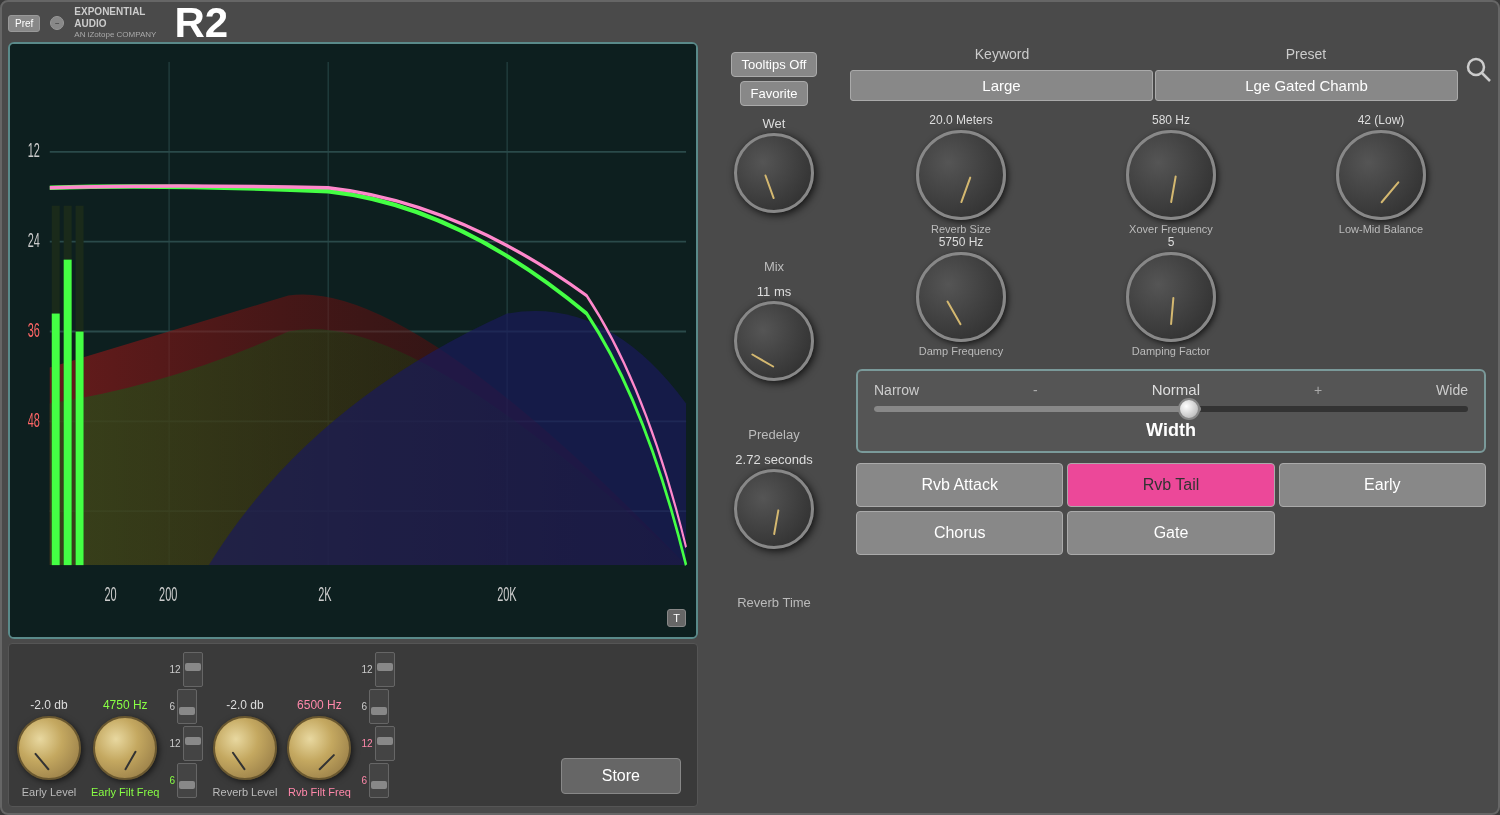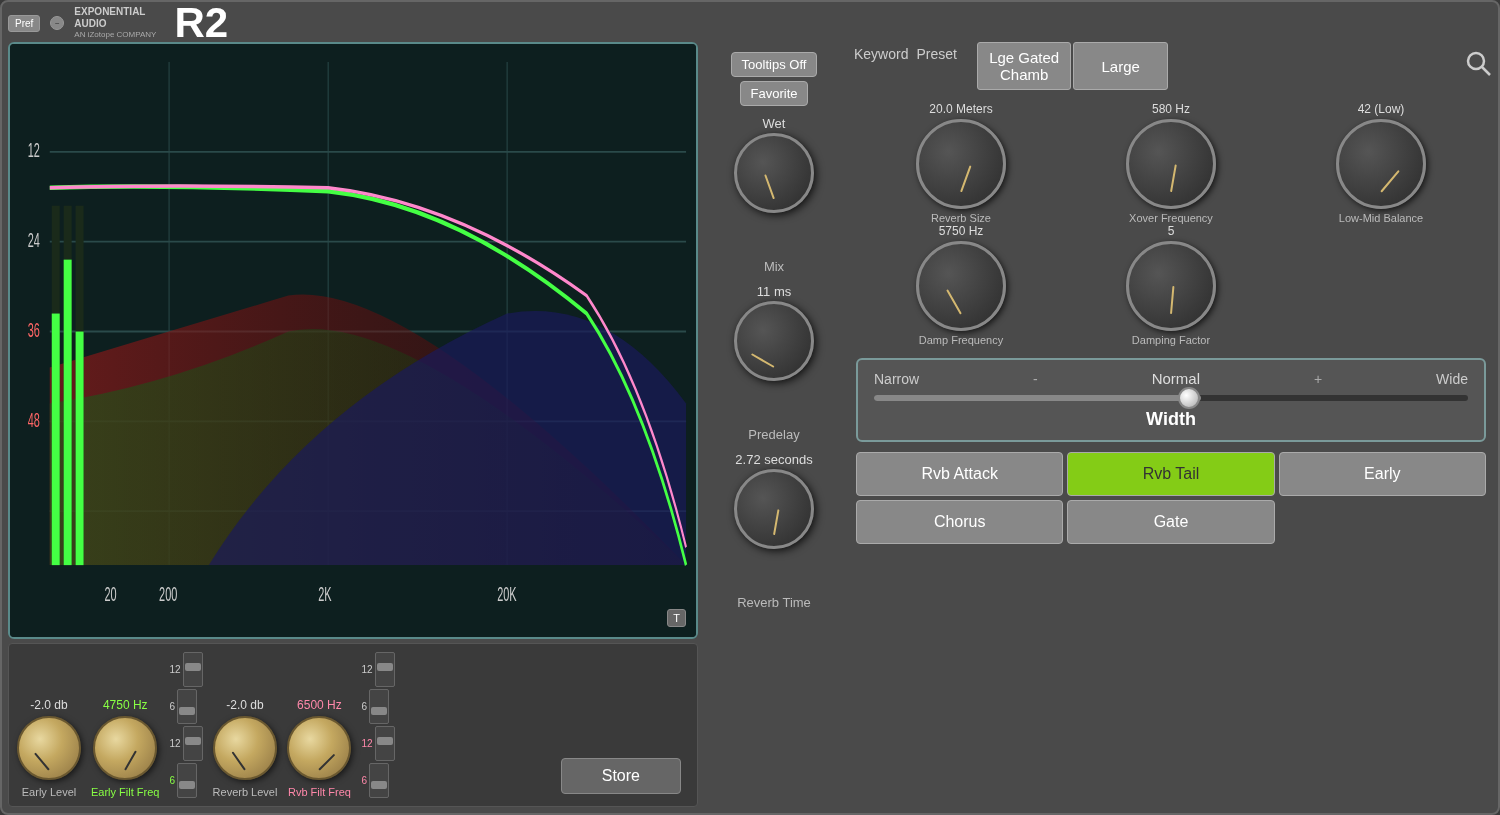--- a/index.html
+++ b/index.html
@@ -266,22 +266,22 @@
       gap: 6px;
     }
     .right-top {
       display: flex;
       gap: 6px;
       align-items: center;
     }
     .keyword-preset {
       flex: 1;
       display: flex;
-      flex-direction: row;
-      gap: 16px;
+      flex-direction: column;
+      gap: 4px;
     }
     .kp-header {
       display: flex;
       gap: 0;
     }
     .kp-header-item {
       flex: 1;
       text-align: center;
       color: #ccc;
       font-size: 14px;
@@ -421,21 +421,21 @@
     .mode-btn {
       background: #888;
       border: 1px solid #aaa;
       border-radius: 4px;
       color: #fff;
       font-size: 16px;
       padding: 12px 16px;
       cursor: pointer;
     }
     .mode-btn.active {
-      background: #84cc16;
+      background: #ec4899;
       color: #333;
     }
     
     .spectrum-svg {
       position: absolute;
       top: 0; left: 0; width: 100%; height: 100%;
     }
   </style>
 </head>
 <body>
@@ -645,22 +645,22 @@
 
     <div class="right-panel">
 
       <div class="right-top">
         <div class="keyword-preset">
           <div class="kp-header">
             <div class="kp-header-item">Keyword</div>
             <div class="kp-header-item">Preset</div>
           </div>
           <div class="kp-values">
+            <button class="kp-value-btn">Large</button>
             <button class="kp-value-btn">Lge Gated Chamb</button>
-            <button class="kp-value-btn">Large</button>
           </div>
         </div>
         <button class="search-btn">
           <svg width="28" height="28" viewBox="0 0 28 28">
             <circle cx="12" cy="12" r="8" fill="none" stroke="#ccc" stroke-width="2.5"></circle>
             <line x1="18" y1="18" x2="26" y2="26" stroke="#ccc" stroke-width="2.5"></line>
           </svg>
         </button>
       </div>
 

